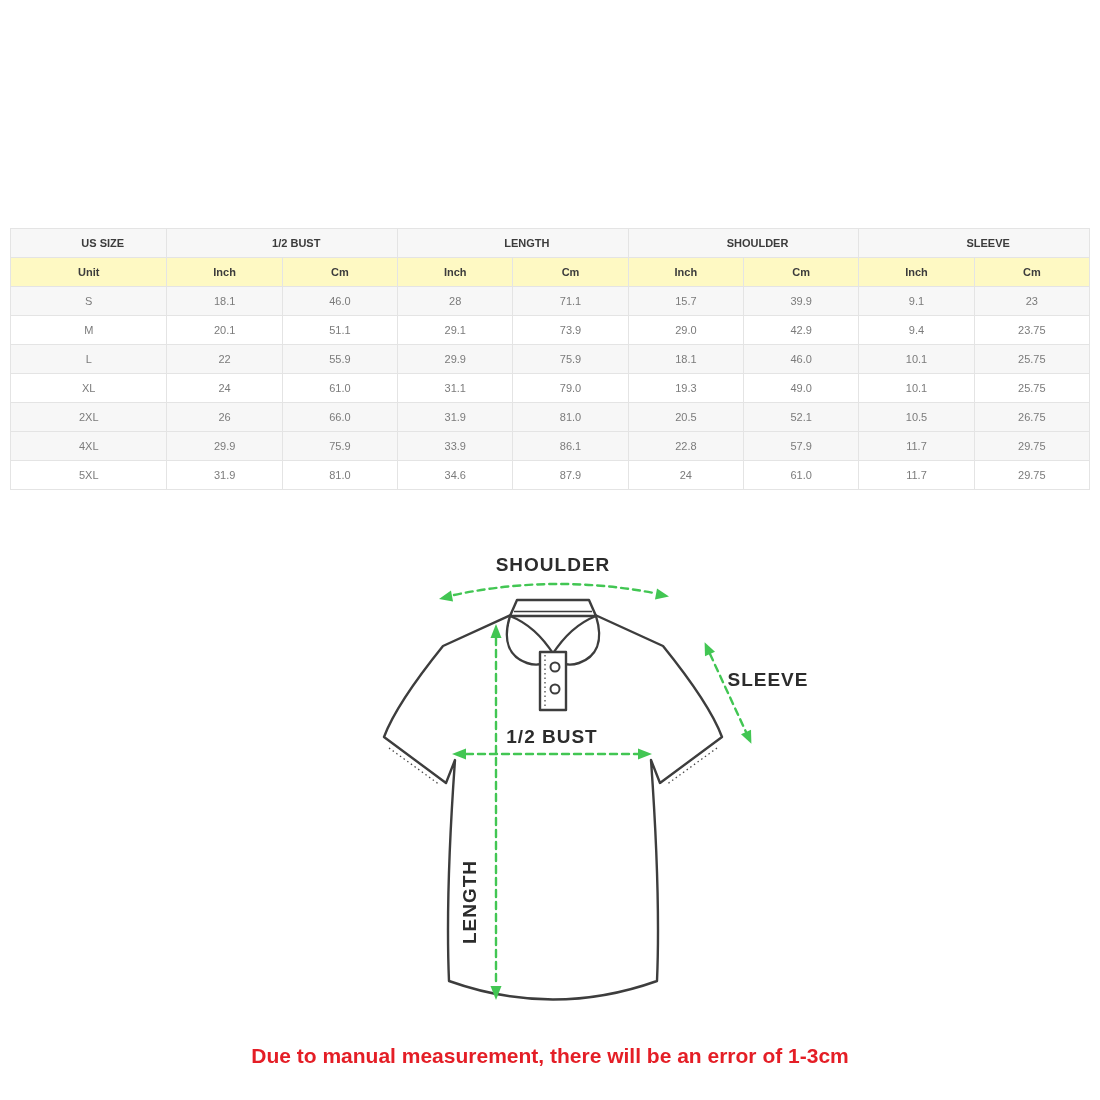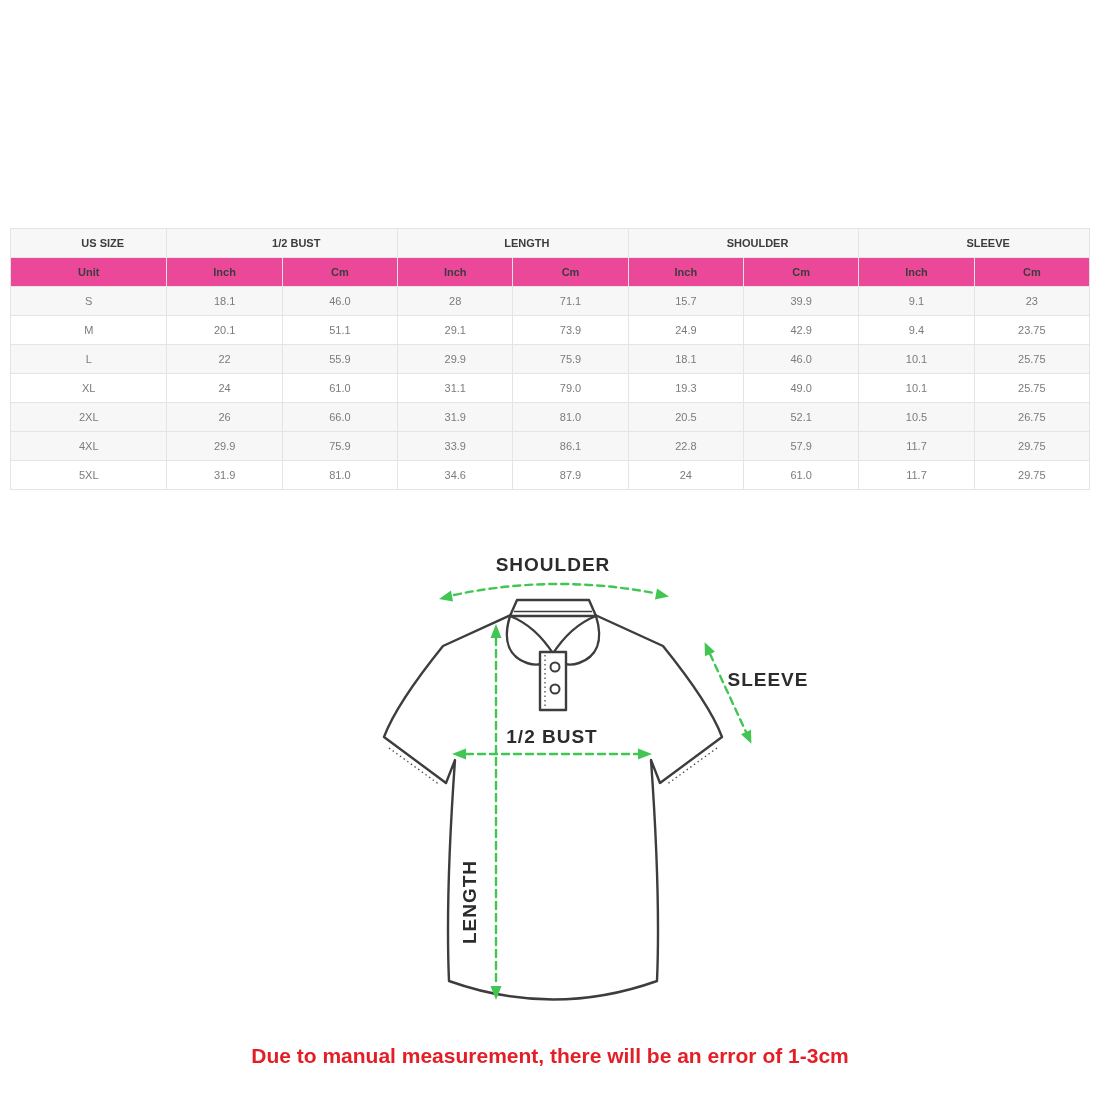--- a/index.html
+++ b/index.html
@@ -37,21 +37,21 @@
     font-size:11px;
   }
   .size-table th,.size-table td{
     border:1px solid var(--table-border);
     text-align:center;vertical-align:middle;
     height:29px;padding:0 4px;
   }
   .size-table th{font-weight:bold;color:var(--head-text);font-size:11px;}
   .size-table td{color:var(--cell-text);font-size:11px;font-weight:normal;}
   .size-table tr.group-row th{background:var(--row-alt);padding-left:32px;}
-  .size-table tr.unit-row th{background:#ec4899;text-align:center;}
+  .size-table tr.unit-row th{background:#fef9c3;text-align:center;}
   .size-table tr.data-row.alt td{background:var(--row-alt);}
   .size-table tr.data-row td{background:#ffffff;}
 
   
   .diagram{position:absolute;left:370px;top:550px;width:440px;height:480px;}
   .shirt-line{fill:#ffffff;stroke:var(--outline);stroke-width:2.4;stroke-linejoin:round;stroke-linecap:round;}
   .shirt-thin{fill:none;stroke:var(--outline);stroke-width:1.6;}
   .stitch{fill:none;stroke:#4a4a4a;stroke-width:1.3;stroke-dasharray:1.5 3;}
   .arrow{fill:none;stroke:var(--green);stroke-width:2.4;stroke-dasharray:7 5;stroke-linecap:round;}
   .arrow-head{fill:var(--green);stroke:none;}
@@ -113,21 +113,21 @@
           <td>39.9</td>
           <td>9.1</td>
           <td>23</td>
         </tr>
         <tr class="data-row">
           <td>M</td>
           <td>20.1</td>
           <td>51.1</td>
           <td>29.1</td>
           <td>73.9</td>
-          <td>24.9</td>
+          <td>29.0</td>
           <td>42.9</td>
           <td>9.4</td>
           <td>23.75</td>
         </tr>
         <tr class="data-row alt">
           <td>L</td>
           <td>22</td>
           <td>55.9</td>
           <td>29.9</td>
           <td>75.9</td>

